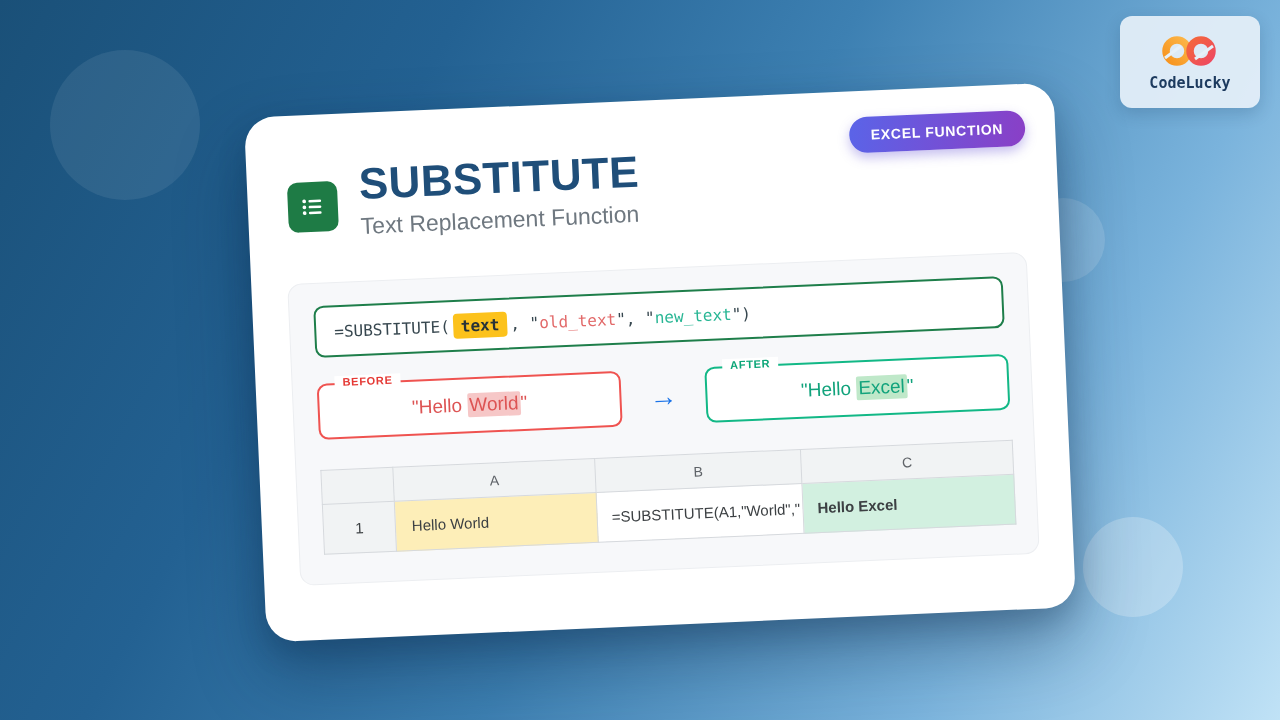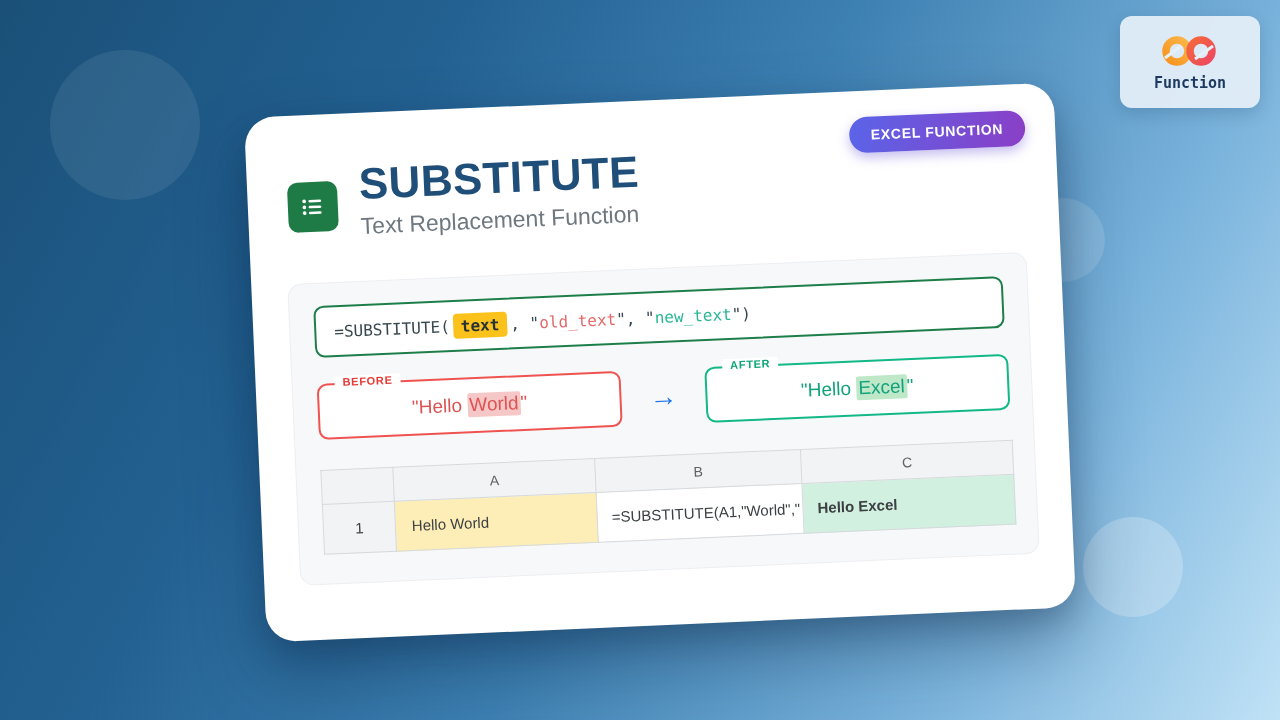--- a/index.html
+++ b/index.html
@@ -106,21 +106,21 @@
             <stop offset="0" stop-color="#f4673c"></stop>
               <stop offset="1" stop-color="#ee4960"></stop>
           </linearGradient>
         </defs>
         <circle cx="20" cy="18" r="11" fill="none" stroke="url(#gOrange)" stroke-width="7.5"></circle>
         <circle cx="44" cy="18" r="11" fill="none" stroke="url(#gRed)" stroke-width="7.5"></circle>
         <line x1="8" y1="25" x2="24" y2="13" stroke="#e6f0f9" stroke-width="3"></line>
         <line x1="38" y1="26" x2="56" y2="13" stroke="#e6f0f9" stroke-width="3"></line>
       </svg>
     </span>
-    <div class="brand-name">Function</div>
+    <div class="brand-name">CodeLucky</div>
   </div>
 
   <div class="card">
     <div class="badge">EXCEL FUNCTION</div>
 
     <div class="card-header">
       <div class="header-icon">
         <svg width="30" height="30" viewBox="0 0 24 24">
           <circle cx="5.2" cy="7.3" r="1.5" fill="#ffffff"></circle>
           <circle cx="5.2" cy="12" r="1.5" fill="#ffffff"></circle>

